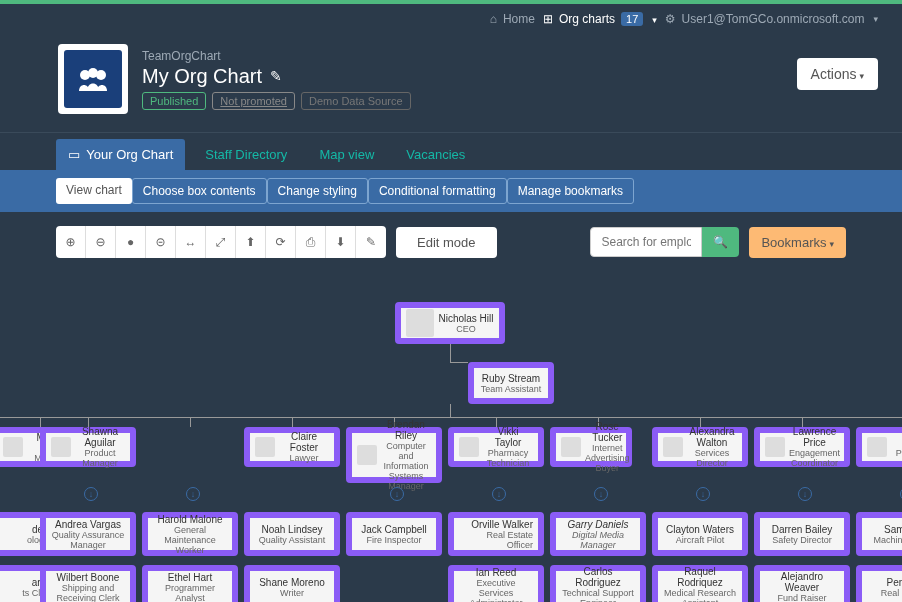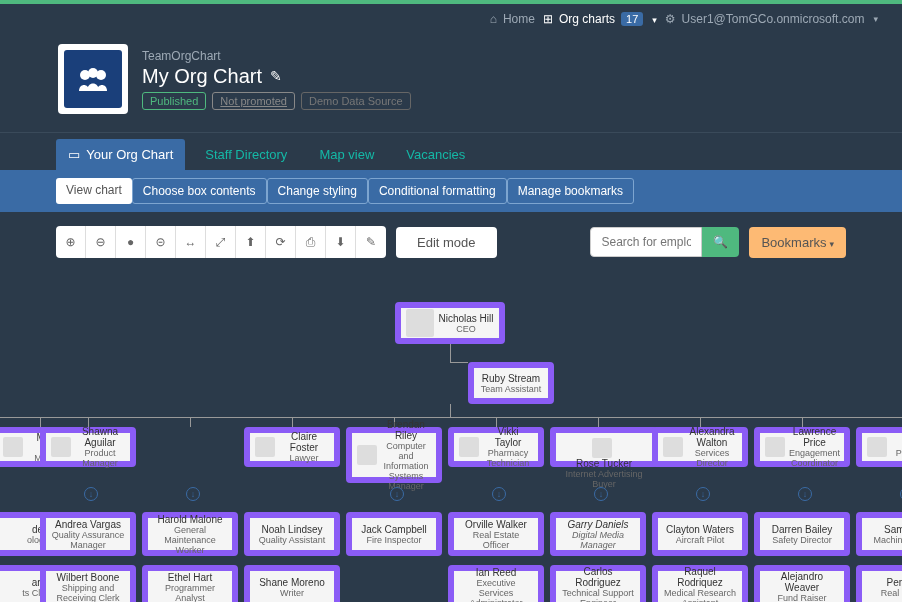--- a/index.html
+++ b/index.html
@@ -87,20 +87,21 @@
     <div class="title">
         <span>My Org Chart</span>
         <span style="font-size:14px;cursor:pointer">✎</span>
       </div>
     <div class="pills">
       <span class="pill green">Published</span>
       <span class="pill gray">Not promoted</span>
       <span class="pill gray2">Demo Data Source</span>
     </div>
   </div>
+  <div class="actions-btn caret"><span>Actions</span></div>
 </div>
 
 <div class="tabbar">
   <div class="tab active">
       <span>▭</span>
       <span>Your Org Chart</span>
     </div>
   <div class="tab">Staff Directory</div>
   <div class="tab">Map view</div>
   <div class="tab">Vacancies</div>
@@ -192,21 +193,21 @@
     </div>
     <div class="line" style="left: 496px; top: 145px; width: 1px; height: 10px;"></div>
     <div class="node" style="left: 448px; top: 155px; width: 96px; height: 40px;">
       <div class="avatar "></div>
       <div class="ntxt">
         <div class="nname">Vikki Taylor</div>
         <div class="ntitle">Pharmacy Technician</div>
       </div>
     </div>
     <div class="line" style="left: 598px; top: 145px; width: 1px; height: 10px;"></div>
-    <div class="node" style="left: 550px; top: 155px; width: 108px; height: 40px; flex-direction: column;">
+    <div class="node" style="left: 550px; top: 155px; width: 82px; height: 40px;">
       <div class="avatar "></div>
       <div class="ntxt">
         <div class="nname">Rose Tucker</div>
         <div class="ntitle">Internet Advertising Buyer</div>
       </div>
     </div>
     <div class="line" style="left: 700px; top: 145px; width: 1px; height: 10px;"></div>
     <div class="node" style="left: 652px; top: 155px; width: 96px; height: 40px;">
       <div class="avatar "></div>
       <div class="ntxt">
@@ -260,21 +261,21 @@
         <div class="nname">Noah Lindsey</div>
         <div class="ntitle">Quality Assistant</div>
       </div>
     </div>
     <div class="node" style="left: 346px; top: 240px; width: 96px; height: 44px;">
       <div class="ntxt">
         <div class="nname">Jack Campbell</div>
         <div class="ntitle">Fire Inspector</div>
       </div>
     </div>
-    <div class="node" style="left: 448px; top: 240px; width: 96px; height: 44px;">
+    <div class="node" style="left: 448px; top: 240px; width: 96px; height: 44px; text-align: right;">
       <div class="ntxt">
         <div class="nname">Orville Walker</div>
         <div class="ntitle">Real Estate Officer</div>
       </div>
     </div>
     <div class="node" style="left: 550px; top: 240px; width: 96px; height: 44px; font-style: italic;">
       <div class="ntxt">
         <div class="nname">Garry Daniels</div>
         <div class="ntitle">Digital Media Manager</div>
       </div>

